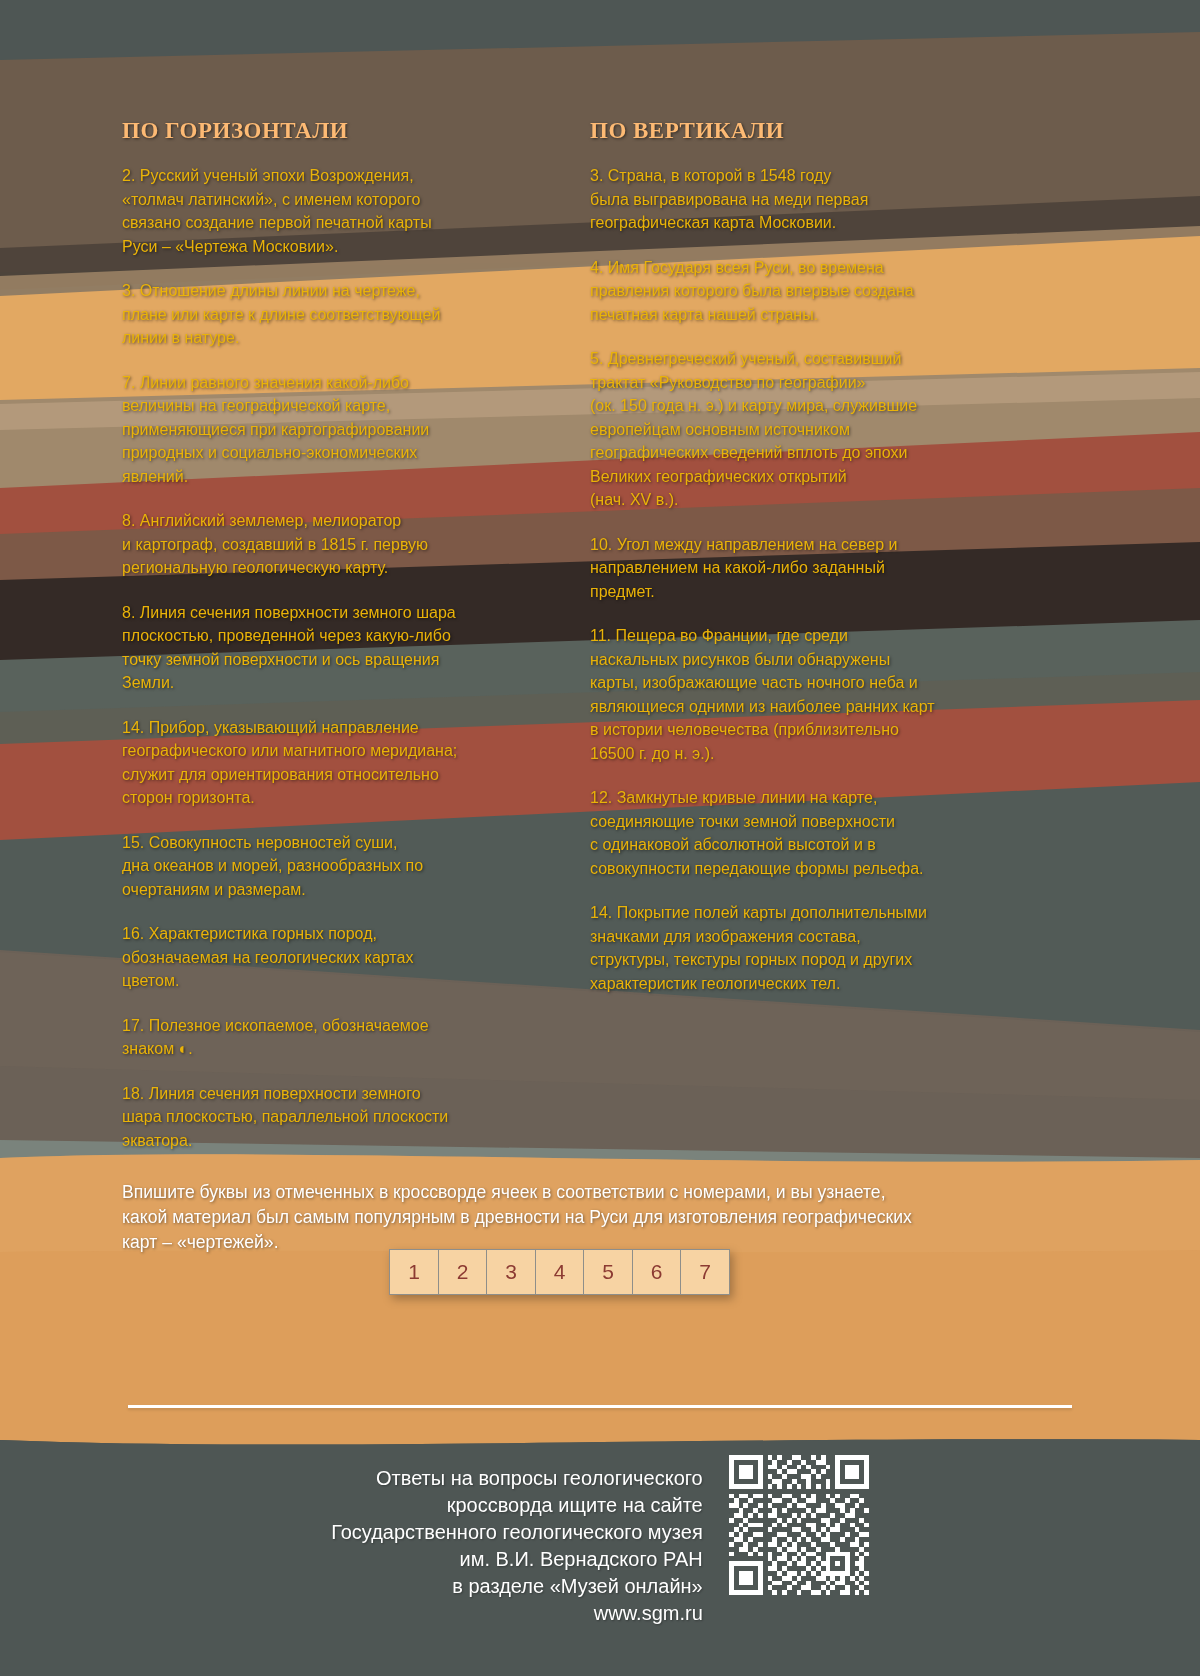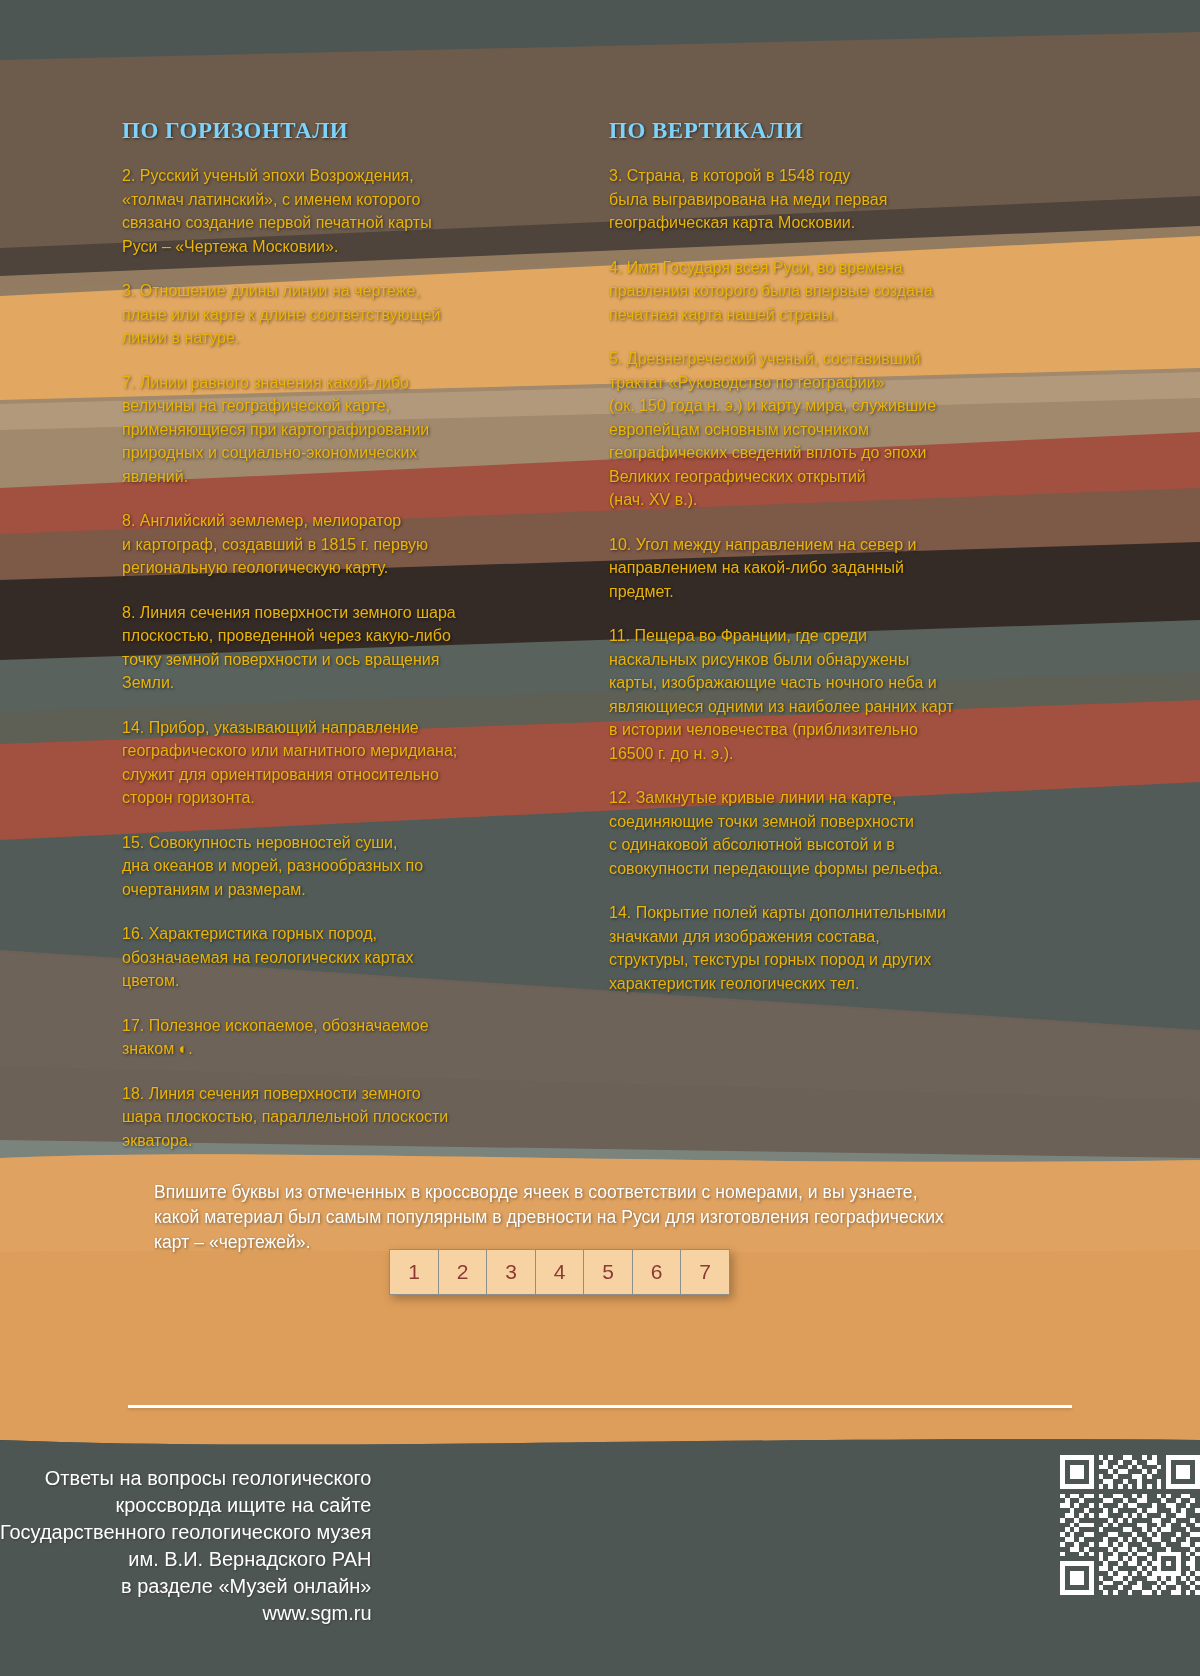--- a/index.html
+++ b/index.html
@@ -17,28 +17,28 @@
   
   .page { position:absolute; inset:0; z-index:2; }
 
   .columns {
     position:absolute;
     top:118px; left:0; width:1200px;
     display:flex;
   }
   .col { }
   .col-across { width:455px; margin-left:122px; }
-  .col-down  { width:492px; margin-left:32px; }
+  .col-down  { width:492px; margin-left:13px; }
 
   .col-head {
     font-family:"Liberation Serif", serif;
     font-weight:bold;
     font-size:23px;
     letter-spacing:.5px;
-    color:#7dd3fc;
+    color:#fdba74;
     text-shadow:1px 1px 3px rgba(0,0,0,.55);
     margin-bottom:20px;
   }
 
   .clue {
     color:#eab308;
     font-size:16px;
     line-height:23.5px;
     margin-bottom:20px;
     text-shadow:1px 1px 3px rgba(0,0,0,.6);
@@ -50,21 +50,20 @@
   
   .instruction {
     position:absolute;
     left:122px; top:1180px;
     width:1000px;
     color:#ffffff;
     font-size:17.6px;
     line-height:25px;
     text-shadow:1px 1px 3px rgba(0,0,0,.45);
     white-space:pre-line;
-    margin-left:32px;
   }
 
   
   .answer-row {
     position:absolute;
     left:389px; top:1249px;
     display:flex;
     filter:drop-shadow(3px 4px 5px rgba(0,0,0,.28));
   }
   .answer-cell {
@@ -88,21 +87,21 @@
     box-shadow:0 2px 3px rgba(0,0,0,.12);
   }
 
   
   .footer {
     position:absolute;
     left:0; top:1455px;
     width:1200px;
     display:flex;
     align-items:flex-start;
-    justify-content:space-between;
+    justify-content:center;
   }
   .footer-text {
     text-align:right;
     color:#ffffff;
     font-size:20px;
     line-height:27px;
     white-space:pre-line;
     padding-top:10px;
     text-shadow:1px 1px 2px rgba(0,0,0,.3);
   }

